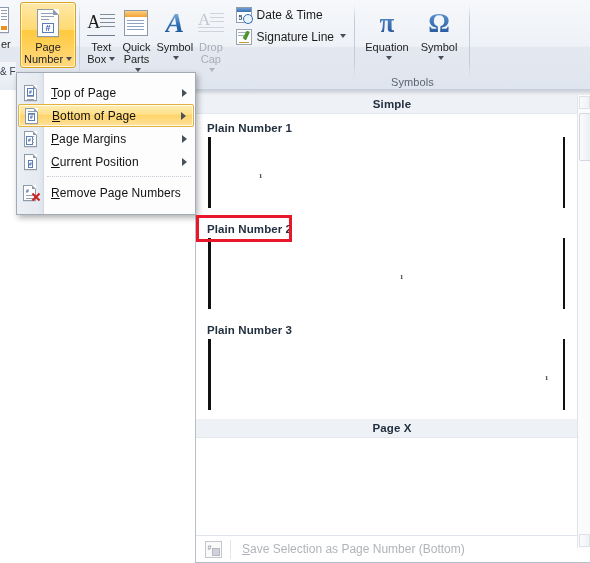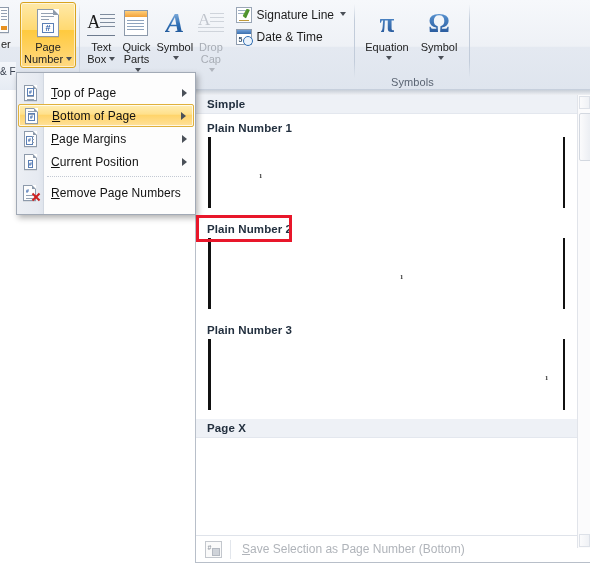--- a/index.html
+++ b/index.html
@@ -111,21 +111,21 @@
     background:#ffffff;border:1px solid #b8bfc9;border-top:none;border-right:none;
     box-sizing:border-box;z-index:20;
   }
   .gal-topedge{
     position:absolute;left:0;top:0;width:395px;height:5px;
     background:linear-gradient(to bottom,#c9cfd8,#eef0f3);
   }
   .gal-body{position:absolute;left:0;top:5px;width:381px;height:424px;overflow:hidden;}
   .grp-head{
     height:19px;background:#eef1f6;border-bottom:1px solid #e3e7ee;
-    display:flex;align-items:center;padding-left:11px;box-sizing:border-box;
+    display:flex;align-items:center;padding-left:11px;box-sizing:border-box;justify-content:center;
   }
   .grp-head span{font-size:11.5px;font-weight:bold;color:#23303f;letter-spacing:.1px;}
   .item{padding:4px;}
   .item-title{
     height:19px;display:flex;align-items:center;padding-left:7px;box-sizing:border-box;
     font-size:11.5px;font-weight:bold;color:#23303f;letter-spacing:.1px;
   }
   .preview{
     position:relative;height:71px;margin:0 8px 3px 8px;background:#fff;
     border-left:3px solid #111;border-right:2px solid #111;box-sizing:border-box;
@@ -308,39 +308,39 @@
             </div>
             <div class="bt">Drop</div>
             <div class="bt" style="margin-top:0;">
               <span>Cap</span><span class="caret dim"></span>
             </div>
           </div>
 
           <div class="smallcol" style="margin-left:6px;">
 
             <div class="smallbtn">
+              <span style="display:inline-block;position:relative;width:16px;height:16px;border:1px solid #8f9cae;background:#fff;box-sizing:border-box;">
+                <span style="position:absolute;left:0;top:0;right:0;height:4px;background:linear-gradient(to bottom,#6f9fd8,#3a6fae);"></span>
+                <span style="position:absolute;left:2px;top:6px;font-size:7px;line-height:7px;color:#37536f;font-weight:bold;">5</span>
+                <span style="position:absolute;right:-2px;bottom:-2px;width:10px;height:10px;border:1.5px solid #2f6fb5;border-radius:50%;background:#eaf2fb;box-sizing:border-box;"></span>
+              </span>
+              <span class="st">Date &amp; Time</span>
+            </div>
+
+            <div class="smallbtn">
               <span style="display:inline-block;position:relative;width:16px;height:16px;border:1px solid #9aa6b6;background:#fff;box-sizing:border-box;">
                 <span style="position:absolute;left:1px;top:2px;right:5px;">
                   <i style="display:block;height:1px;background:#9fb0c6;margin-bottom:2px;"></i>
                   <i style="display:block;height:1px;background:#9fb0c6;margin-bottom:2px;"></i>
                 </span>
                 <span style="position:absolute;right:0px;top:1px;width:9px;height:9px;background:linear-gradient(135deg,#6fae3f,#2e7a1f);transform:rotate(-20deg);clip-path:polygon(0 60%,70% 0,100% 25%,25% 100%);"></span>
                 <span style="position:absolute;left:2px;bottom:1px;right:2px;height:1px;background:#c09a3a;"></span>
               </span>
               <span class="st">Signature Line</span>
               <span class="caret" style="margin-left:6px;"></span>
-            </div>
-
-            <div class="smallbtn">
-              <span style="display:inline-block;position:relative;width:16px;height:16px;border:1px solid #8f9cae;background:#fff;box-sizing:border-box;">
-                <span style="position:absolute;left:0;top:0;right:0;height:4px;background:linear-gradient(to bottom,#6f9fd8,#3a6fae);"></span>
-                <span style="position:absolute;left:2px;top:6px;font-size:7px;line-height:7px;color:#37536f;font-weight:bold;">5</span>
-                <span style="position:absolute;right:-2px;bottom:-2px;width:10px;height:10px;border:1.5px solid #2f6fb5;border-radius:50%;background:#eaf2fb;box-sizing:border-box;"></span>
-              </span>
-              <span class="st">Date &amp; Time</span>
             </div>
 
           </div>
         </div>
         <div class="rb-label" style="left:-60px;width:240px;">Text</div>
       </div>
 
       <div class="rb-group sep" style="width:115px;">
         <div class="rb-items" style="padding-left:6px;">
 

